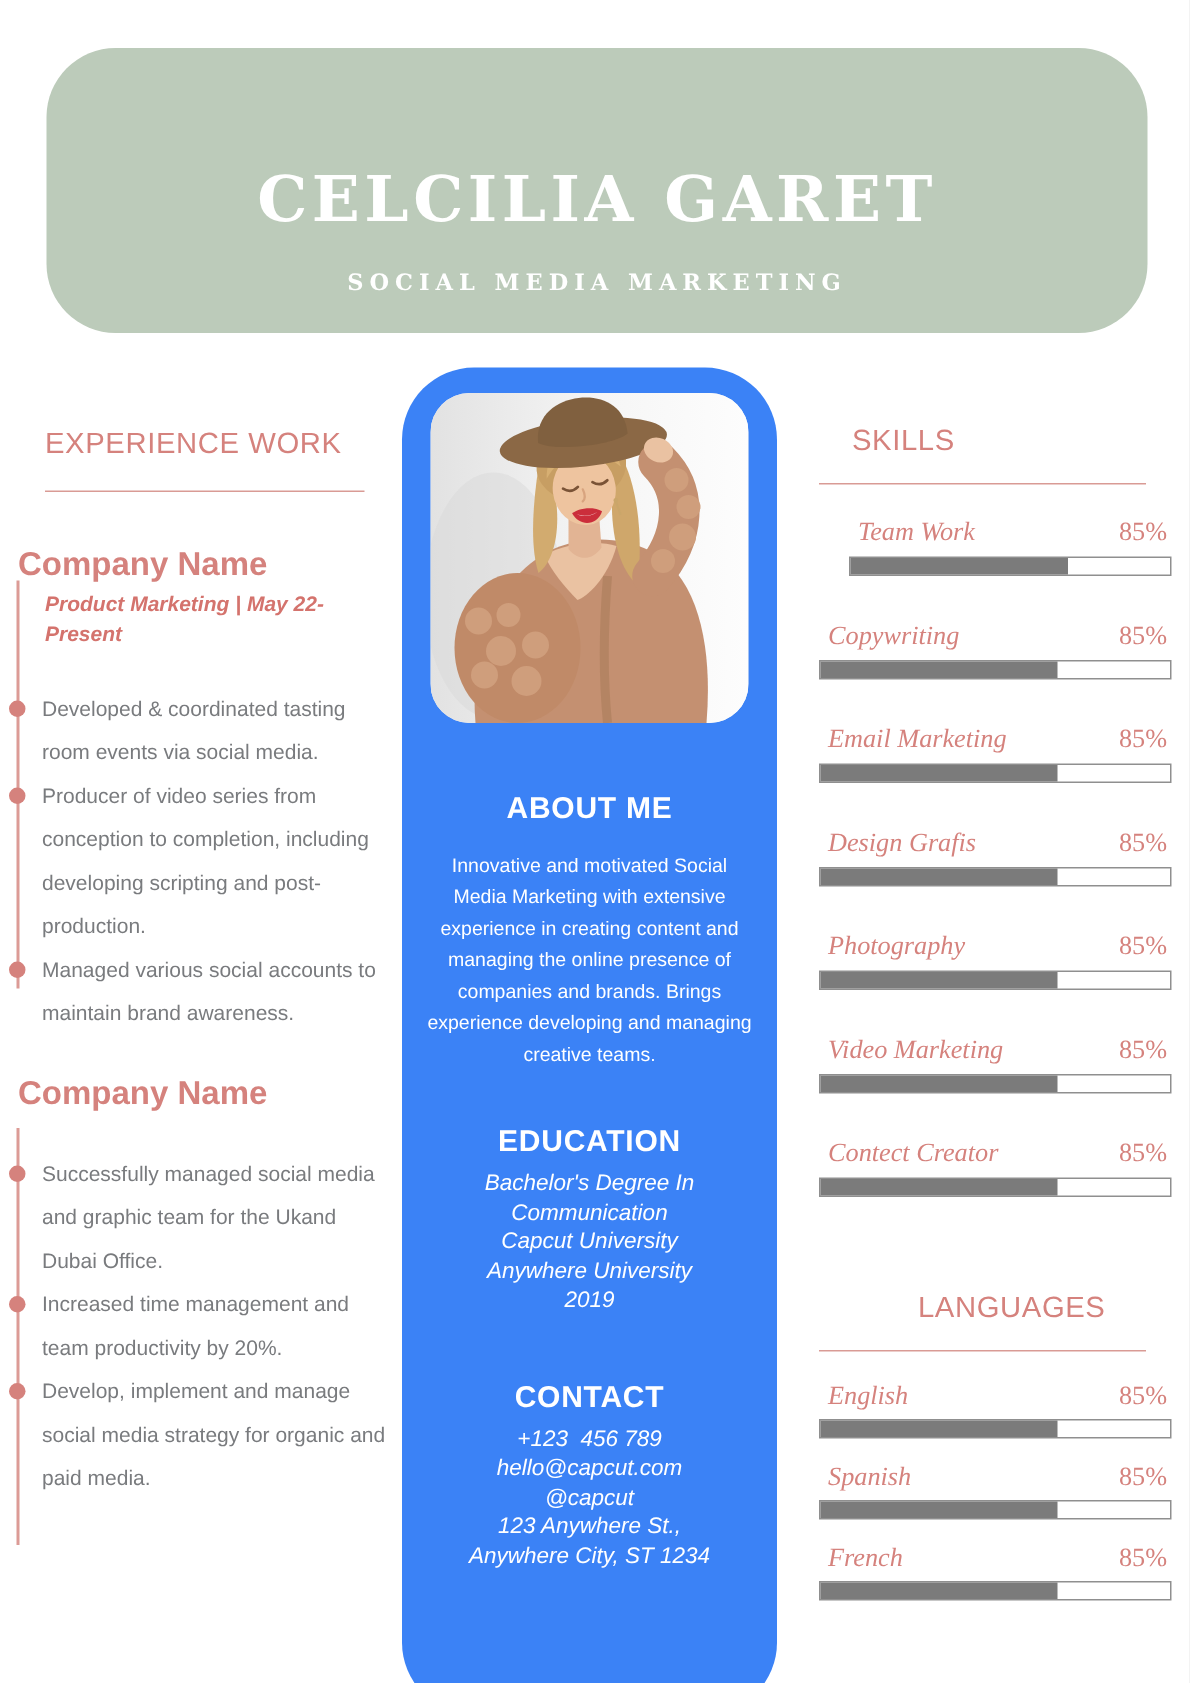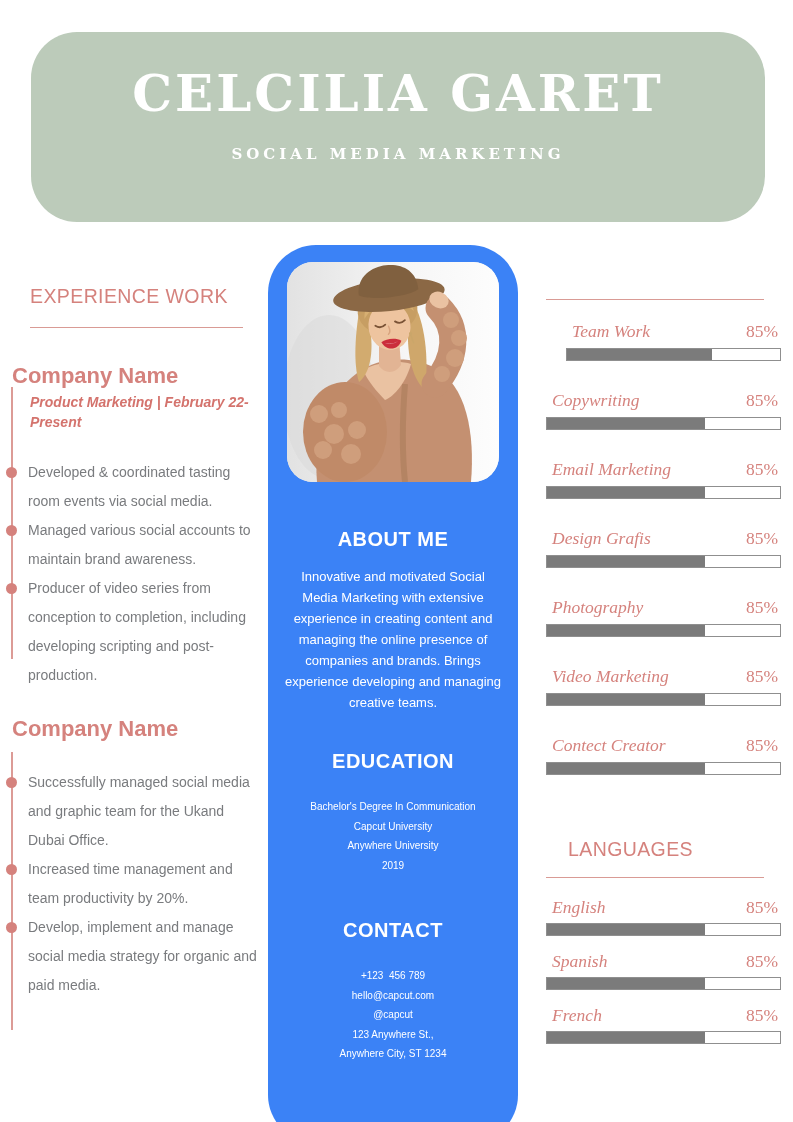--- a/index.html
+++ b/index.html
@@ -2,22 +2,22 @@
 <html><head>
 <meta charset="utf-8">
 <style>
   html,body{margin:0;padding:0;background:#e9e9e9;}
   .page{position:relative;width:793px;height:1122px;background:#ffffff;margin:0 auto;
         overflow:hidden;font-family:"Liberation Sans",sans-serif;}
 
   
   .header{position:absolute;left:31px;top:32px;width:734px;height:190px;
           border-radius:46px;background:#bccbba;text-align:center;}
-  .header .name{margin:0;padding-top:32px;font-family:"DejaVu Serif",serif;
-          font-weight:bold;font-size:50px;letter-spacing:3px;color:#ffffff;}
+  .header .name{margin:0;padding-top:76px;font-family:"DejaVu Serif",serif;
+          font-weight:bold;font-size:42px;letter-spacing:3px;color:#ffffff;}
   .header .subtitle{margin:0;padding-top:22px;font-family:"DejaVu Serif",serif;
           font-size:15px;letter-spacing:4px;color:#ffffff;font-weight:bold;}
 
   
   .sec-heading{font-size:19.5px;font-weight:normal;color:#d5827d;letter-spacing:.4px;margin:0;}
   .exp-heading{position:absolute;left:30px;top:285px;}
   .divider{position:absolute;height:1px;background:#d99b95;}
   .exp-divider{left:30px;top:327px;width:213px;}
 
   .job{position:absolute;left:0;width:268px;}
@@ -37,61 +37,61 @@
   
   .center-col{position:absolute;left:268px;top:245px;width:250px;height:898px;
             border-radius:48px;background:#3b82f6;text-align:center;color:#ffffff;}
   .photo{width:212px;height:220px;margin:17px auto 0;border-radius:26px;overflow:hidden;
             background:#f2f2f2;}
   .photo svg{display:block;}
   .mid-heading{margin:0;font-size:20px;font-weight:bold;letter-spacing:.5px;color:#ffffff;}
   .about-heading{margin-top:46px;}
   .about-text{margin:15px 16px 0;font-size:13px;line-height:21px;}
   .edu-heading{margin-top:37px;}
-  .mid-lines{margin:24px 6px 0;font-size:10px;line-height:19.5px;white-space:pre-wrap;}
+  .mid-lines{margin:6px 6px 0;font-size:15px;line-height:19.5px;white-space:pre-wrap;font-style:italic;}
   .contact-heading{margin-top:44px;}
 
   
   .right-col{position:absolute;left:546px;top:283px;width:235px;}
   .right-col .sec-heading{padding-left:22px;}
   .r-divider{position:relative;margin-top:16px;margin-left:0;width:218px;height:1px;background:#d99b95;}
   .skill-row{margin-top:29px;}
   .skill-row.first{margin-top:21px;margin-left:20px;}
   .bar-label{display:flex;justify-content:space-between;align-items:baseline;
              padding:0 3px 0 6px;font-family:"Liberation Serif",serif;
              font-size:17.5px;color:#d5827d;}
   .bar-label .lbl{font-style:italic;}
   .bar{margin-top:6px;height:11px;border:1px solid #8f8f8f;background:#ffffff;}
   .bar .fill{height:100%;background:#7b7b7b;}
-  .lang-heading{margin-top:63px;}
+  .lang-heading{margin-top:63px;text-align:center;}
   .lang-row{margin-top:15px;}
   .lang-row.first{margin-top:19px;}
   .lang-row .bar{margin-top:5px;}
 </style>
 </head>
 <body>
 
 <div class="page">
 
   <div class="header">
     <h1 class="name">CELCILIA GARET</h1>
     <div class="subtitle">SOCIAL MEDIA MARKETING</div>
   </div>
 
   <h2 class="sec-heading exp-heading">EXPERIENCE WORK</h2>
   <div class="divider exp-divider"></div>
 
   <div class="job job1">
     <div class="rail"></div>
     <h3 class="job-title">Company Name</h3>
-    <div class="job-meta">Product Marketing | February 22-Present</div>
+    <div class="job-meta">Product Marketing | May 22-Present</div>
     <ul class="bullets">
       <li>Developed &amp; coordinated tasting room events via social media.</li>
+      <li>Producer of video series from conception to completion, including developing scripting and post-production.</li>
       <li>Managed various social accounts to maintain brand awareness.</li>
-      <li>Producer of video series from conception to completion, including developing scripting and post-production.</li>
     </ul>
   </div>
 
   <div class="job job2">
     <div class="rail"></div>
     <h3 class="job-title">Company Name</h3>
     <ul class="bullets">
       <li>Successfully managed social media and graphic team for the Ukand Dubai Office.</li>
       <li>Increased time management and team productivity by 20%.</li>
       <li>Develop, implement and manage social media strategy for organic and paid media.</li>
@@ -165,20 +165,21 @@
 
     <h2 class="mid-heading contact-heading">CONTACT</h2>
     <div class="mid-lines">+123  456 789
 hello@capcut.com
 @capcut
 123 Anywhere St.,
 Anywhere City, ST 1234</div>
   </div>
 
   <div class="right-col">
+    <h2 class="sec-heading">SKILLS</h2>
     <div class="r-divider"></div>
 
     <div class="skill-row first">
       <div class="bar-label">
           <span class="lbl">Team Work</span>
           <span class="pct">85%</span>
         </div>
       <div class="bar">
           <div class="fill" style="width: 68%;"></div>
         </div>

